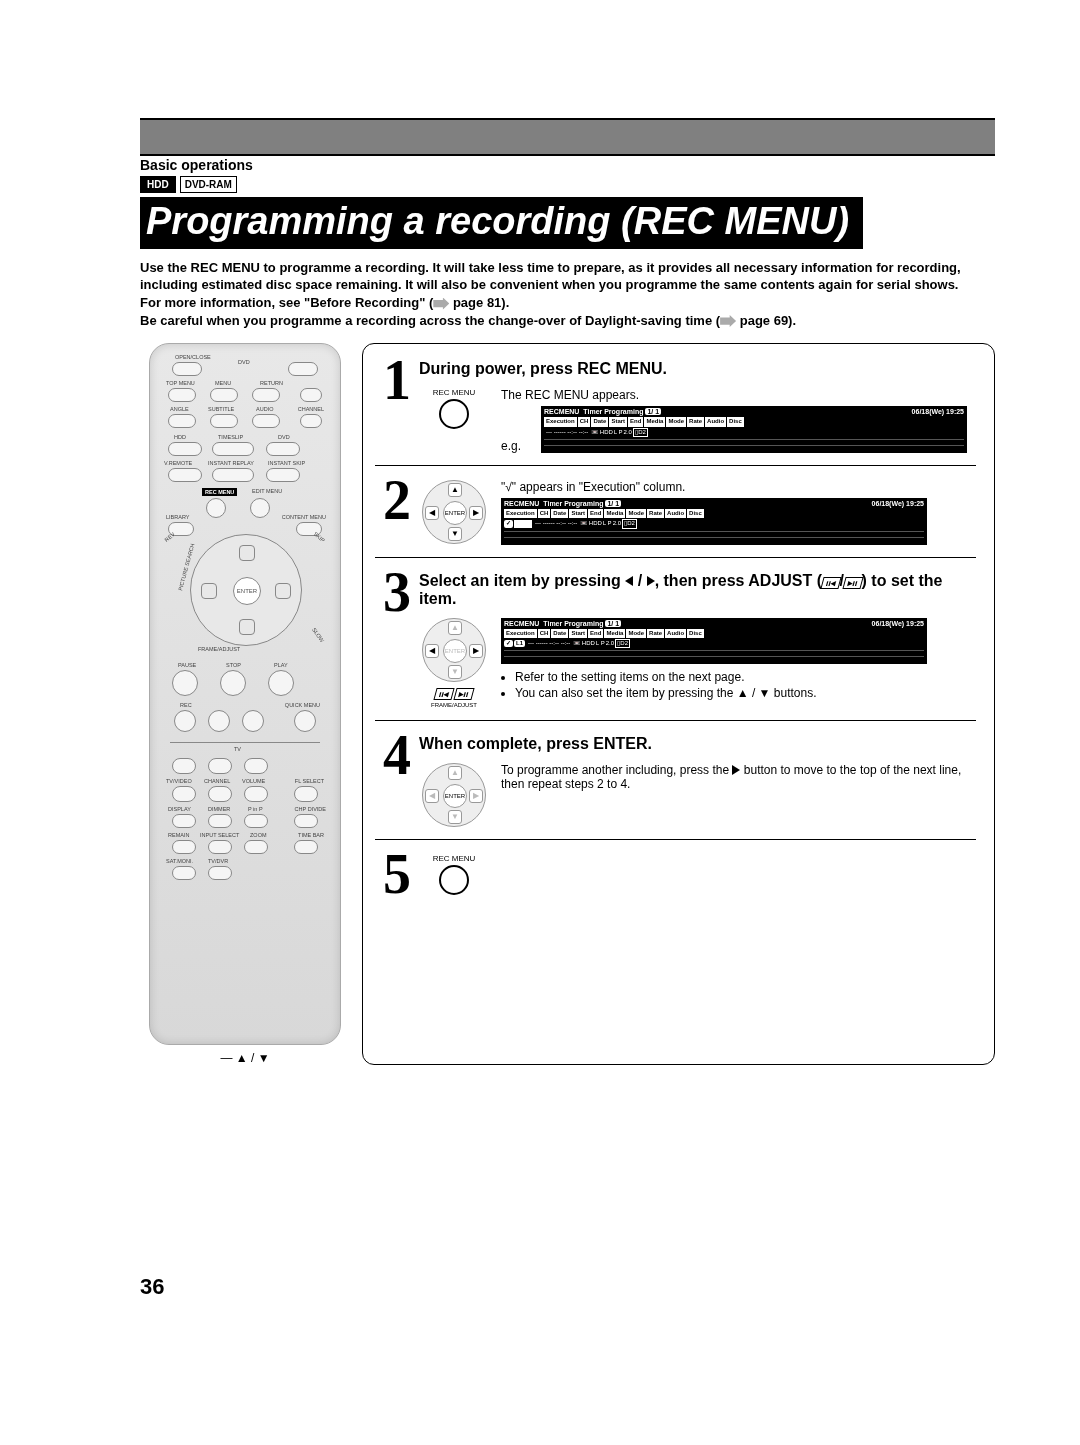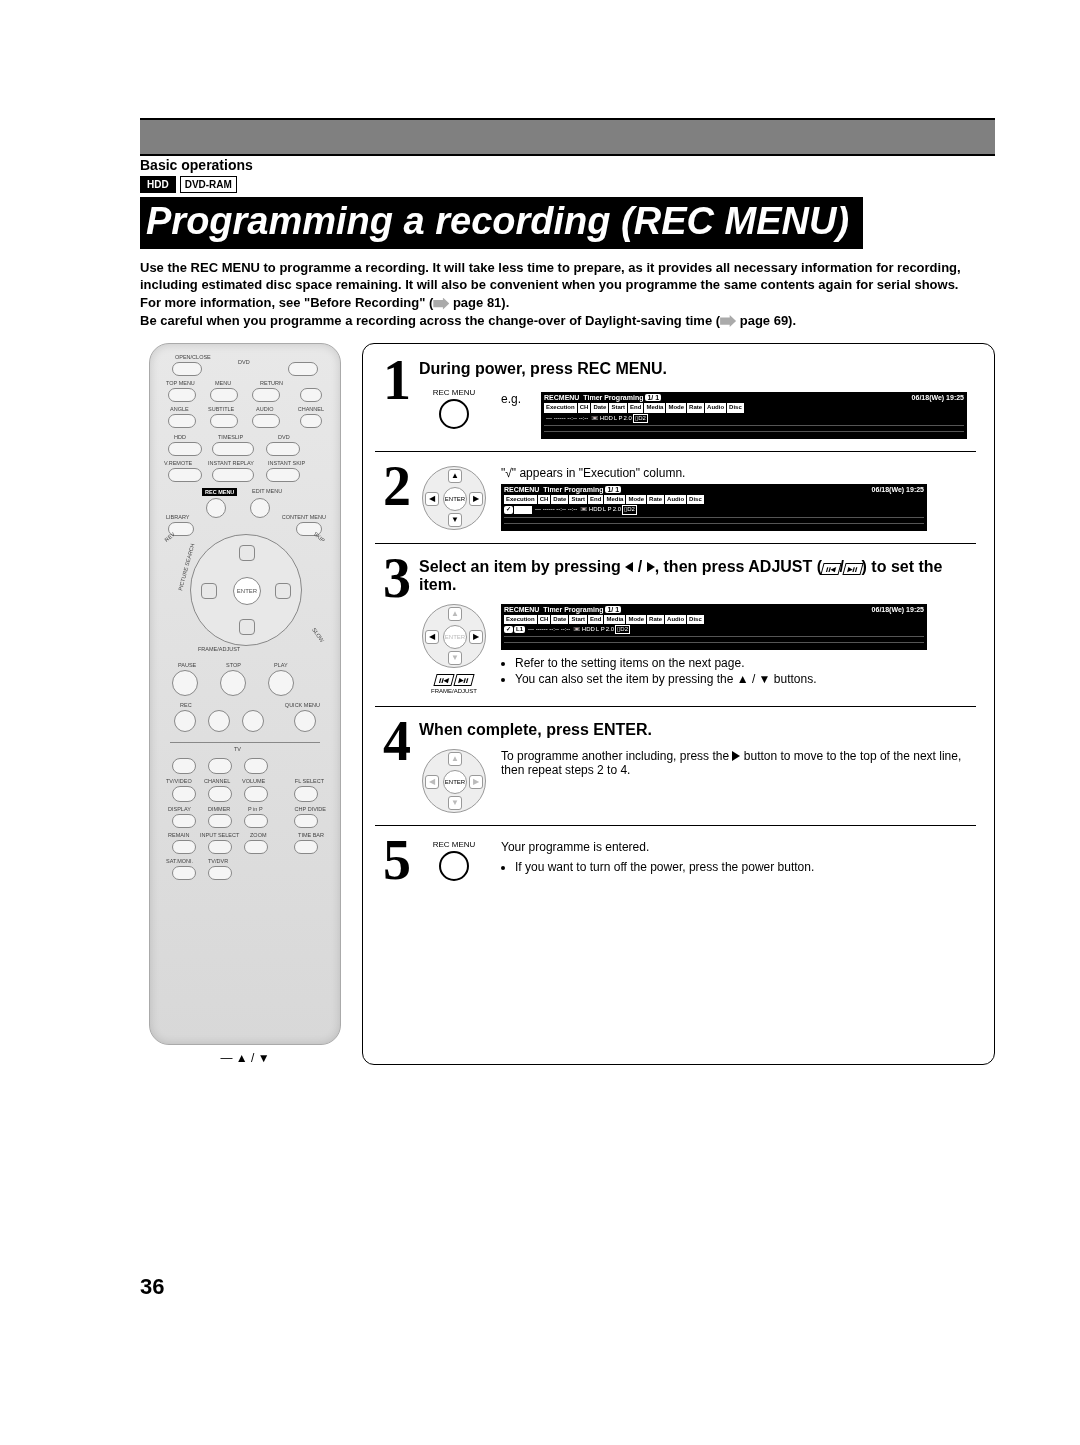--- a/index.html
+++ b/index.html
@@ -262,21 +262,21 @@
     border:1px solid #000;
     padding:0 3px;
     font-size:9px;
     font-weight:bold;
   }
   .remote-legend {
     font-size:12px;
     margin-top:6px;
   }
   .step-detail-text { flex:1; }
-  .eg-row { display:flex; gap:20px; align-items:flex-start; }
+  .eg-row { display:flex; gap:20px; align-items:flex-end; }
 </style>
 </head>
 <body>
 
 <div class="page">
   <div class="top-bar"></div>
 
   <div class="content">
 
     <div class="section-label">Basic operations</div>
@@ -421,20 +421,21 @@
         <div class="step">
           <div class="step-num">1</div>
           <div class="step-body">
             <div class="step-title">During power, press REC MENU.</div>
             <div class="step-detail">
               <div class="icon-block">
                 <div style="font-size:8px;">REC MENU</div>
                 <div class="circle-btn"></div>
               </div>
               <div class="step-detail-text">
+                <div>The REC MENU appears.</div>
                 <div class="eg-row" style="margin-top:4px;">
                   <span>e.g.</span>
                   <div class="menu-strip">
                     <div class="menu-header">
                       <span><b>REC</b><span>MENU</span>&nbsp;&nbsp;<span>Timer Programing</span>&nbsp;<span class="menu-pill">1/ 1</span></span>
                       <span>06/18(We) 19:25</span>
                     </div>
                     <div class="menu-cols">
                       <span class="menu-cell">Execution</span>
                       <span class="menu-cell">CH</span>
@@ -605,26 +606,20 @@
         <hr class="hr-sep">
 
         <div class="step">
           <div class="step-num">5</div>
           <div class="step-body">
             <div class="step-detail">
               <div class="icon-block">
                 <div style="font-size:8px;">REC MENU</div>
                 <div class="circle-btn"></div>
               </div>
-              <div class="step-detail-text">
-                <div>Your programme is entered.</div>
-                <ul class="bullet-list">
-                  <li>If you want to turn off the power, press the power button.</li>
-                </ul>
-              </div>
             </div>
           </div>
         </div>
 
       </div>
     </div>
   </div>
 
   <div class="page-num">36</div>
 </div>

